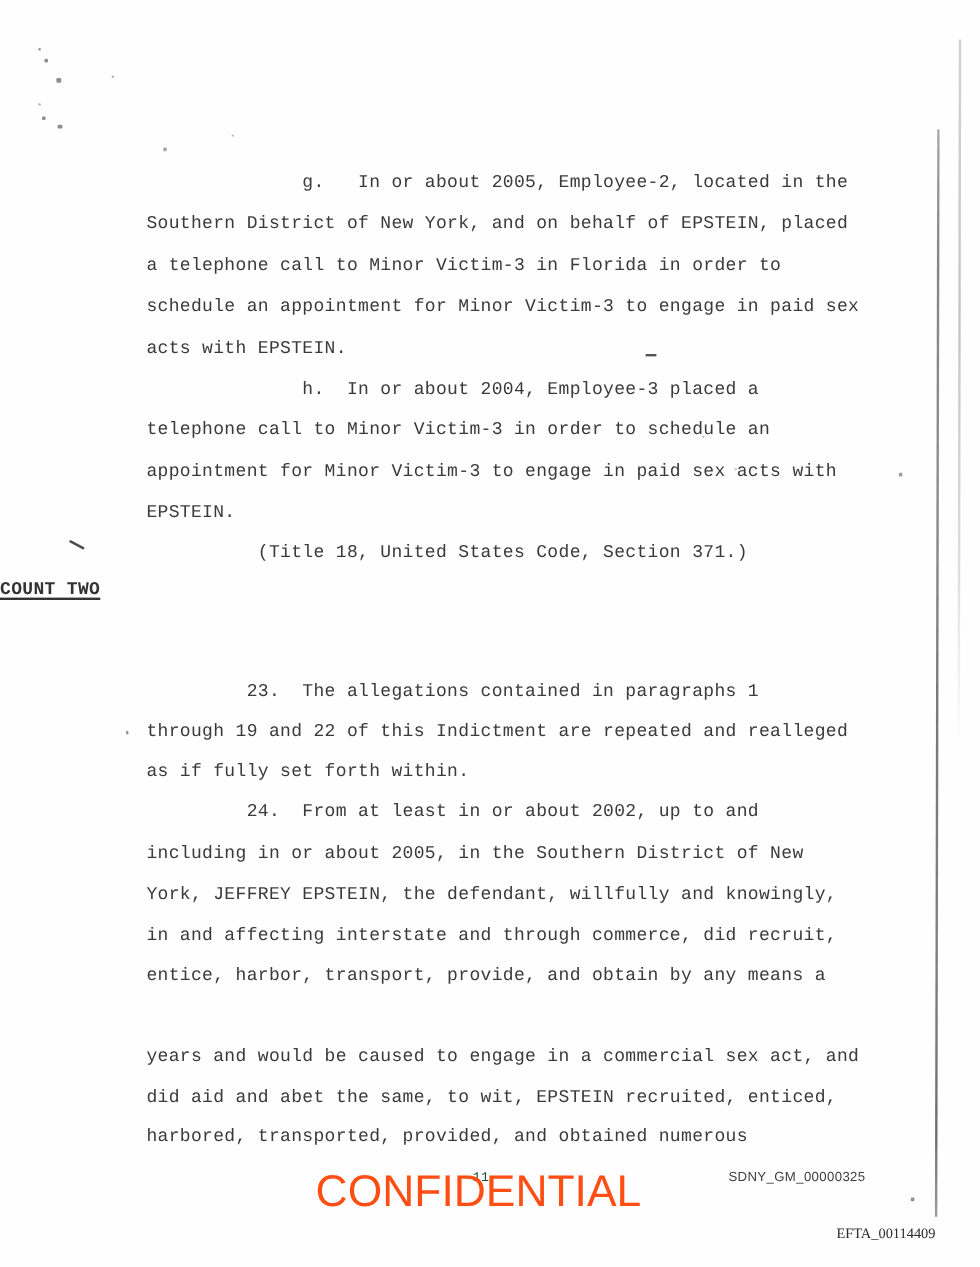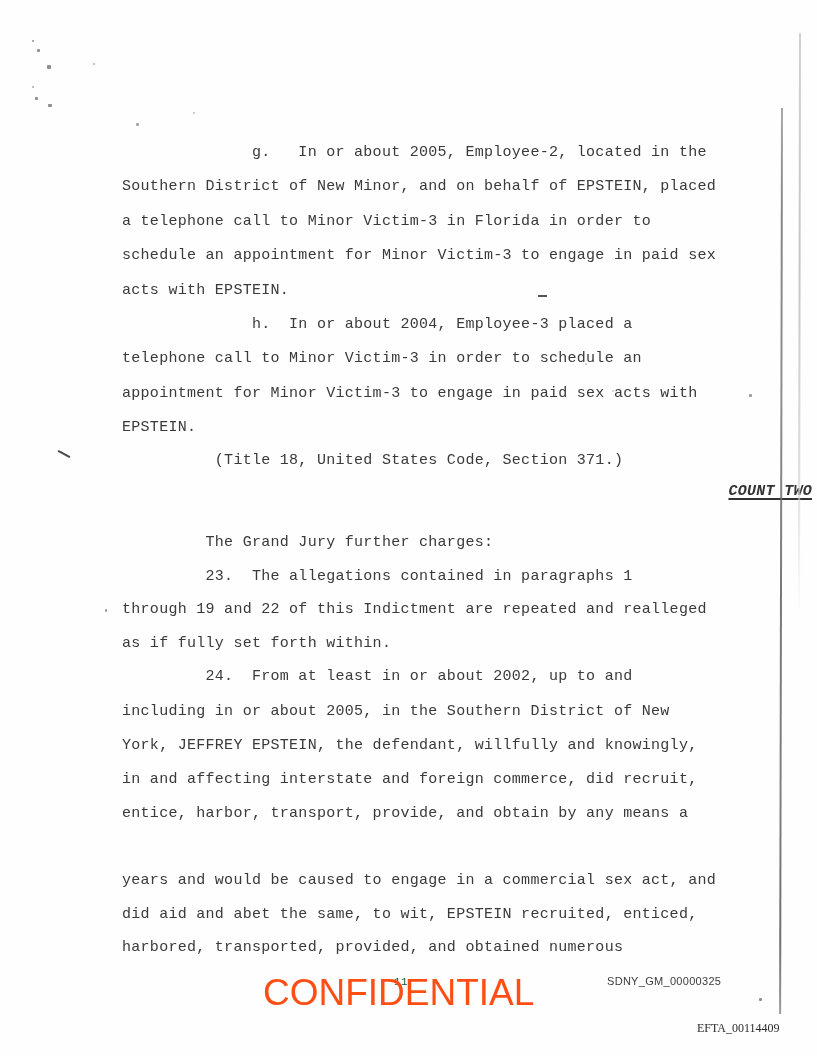--- a/index.html
+++ b/index.html
@@ -8,26 +8,25 @@
     background:#fefefe; overflow:hidden;
     font-family:"Liberation Mono","DejaVu Sans Mono",monospace;
   }
   .tline {
     position:absolute; left:122px; white-space:pre;
     font-family:"Liberation Mono","DejaVu Sans Mono",monospace;
     font-size:15px; line-height:20px; letter-spacing:0.28px;
     color:#3a3a3a;
   }
   .heading-row {
-    position:absolute; left:0; width:812px; text-align:right;
+    position:absolute; left:0; width:812px; text-align:left;
     font-family:"Liberation Mono","DejaVu Sans Mono",monospace;
     font-size:15px; line-height:19px; letter-spacing:0.28px;
     font-weight:700; color:#333;
     white-space:pre;
-    font-style:italic;
   }
   .underlined { text-decoration:underline; text-underline-offset:3px; text-decoration-thickness:1.5px; }
   .page-number {
     position:absolute; left:394px; top:976px;
     font-size:11px; letter-spacing:0.28px; color:#14532d;
   }
   .confidential {
     position:absolute; left:263px; top:971px;
     font-family:"Liberation Sans","DejaVu Sans",sans-serif;
     font-size:37px; line-height:43px; font-weight:400;
@@ -75,40 +74,39 @@
   .s12 { left:105px; top:609px; width:2px; height:3px; opacity:.7; }
   .s13 { left:585px; top:363px; width:2px; height:2px; opacity:.4; }
   .s14 { left:612px; top:390px; width:2px; height:2px; opacity:.35; }
 </style>
 </head>
 <body>
 
 <div class="page">
 
   <div class="tline" style="top:143px">              g.   In or about 2005, Employee-2, located in the</div>
-  <div class="tline" style="top:177px">Southern District of New Minor, and on behalf of EPSTEIN, placed</div>
+  <div class="tline" style="top:177px">Southern District of New York, and on behalf of EPSTEIN, placed</div>
   <div class="tline" style="top:212px">a telephone call to Minor Victim-3 in Florida in order to</div>
   <div class="tline" style="top:246px">schedule an appointment for Minor Victim-3 to engage in paid sex</div>
   <div class="tline" style="top:281px">acts with EPSTEIN.</div>
   <div class="tline" style="top:315px">              h.  In or about 2004, Employee-3 placed a</div>
   <div class="tline" style="top:349px">telephone call to Minor Victim-3 in order to schedule an</div>
   <div class="tline" style="top:384px">appointment for Minor Victim-3 to engage in paid sex acts with</div>
   <div class="tline" style="top:418px">EPSTEIN.</div>
   <div class="tline" style="top:451px">          (Title 18, United States Code, Section 371.)</div>
 
   <div class="heading-row" style="top:482px"><span class="underlined">COUNT TWO</span></div>
 
-  <div class="tline" style="top:533px">         The Grand Jury further charges:</div>
   <div class="tline" style="top:567px">         23.  The allegations contained in paragraphs 1</div>
   <div class="tline" style="top:600px">through 19 and 22 of this Indictment are repeated and realleged</div>
   <div class="tline" style="top:634px">as if fully set forth within.</div>
   <div class="tline" style="top:667px">         24.  From at least in or about 2002, up to and</div>
   <div class="tline" style="top:702px">including in or about 2005, in the Southern District of New</div>
   <div class="tline" style="top:736px">York, JEFFREY EPSTEIN, the defendant, willfully and knowingly,</div>
-  <div class="tline" style="top:770px">in and affecting interstate and foreign commerce, did recruit,</div>
+  <div class="tline" style="top:770px">in and affecting interstate and through commerce, did recruit,</div>
   <div class="tline" style="top:804px">entice, harbor, transport, provide, and obtain by any means a</div>
   <div class="tline" style="top:905px">did aid and abet the same, to wit, EPSTEIN recruited, enticed,</div>
   <div class="tline" style="top:871px">years and would be caused to engage in a commercial sex act, and</div>
   <div class="tline" style="top:938px">harbored, transported, provided, and obtained numerous</div>
 
   <div class="page-number">11</div>
   <div class="confidential" style="color: rgb(255, 78, 20);">CONFIDENTIAL</div>
   <div class="sdny-bates">SDNY_GM_00000325</div>
   <div class="efta-bates">EFTA_00114409</div>
 

